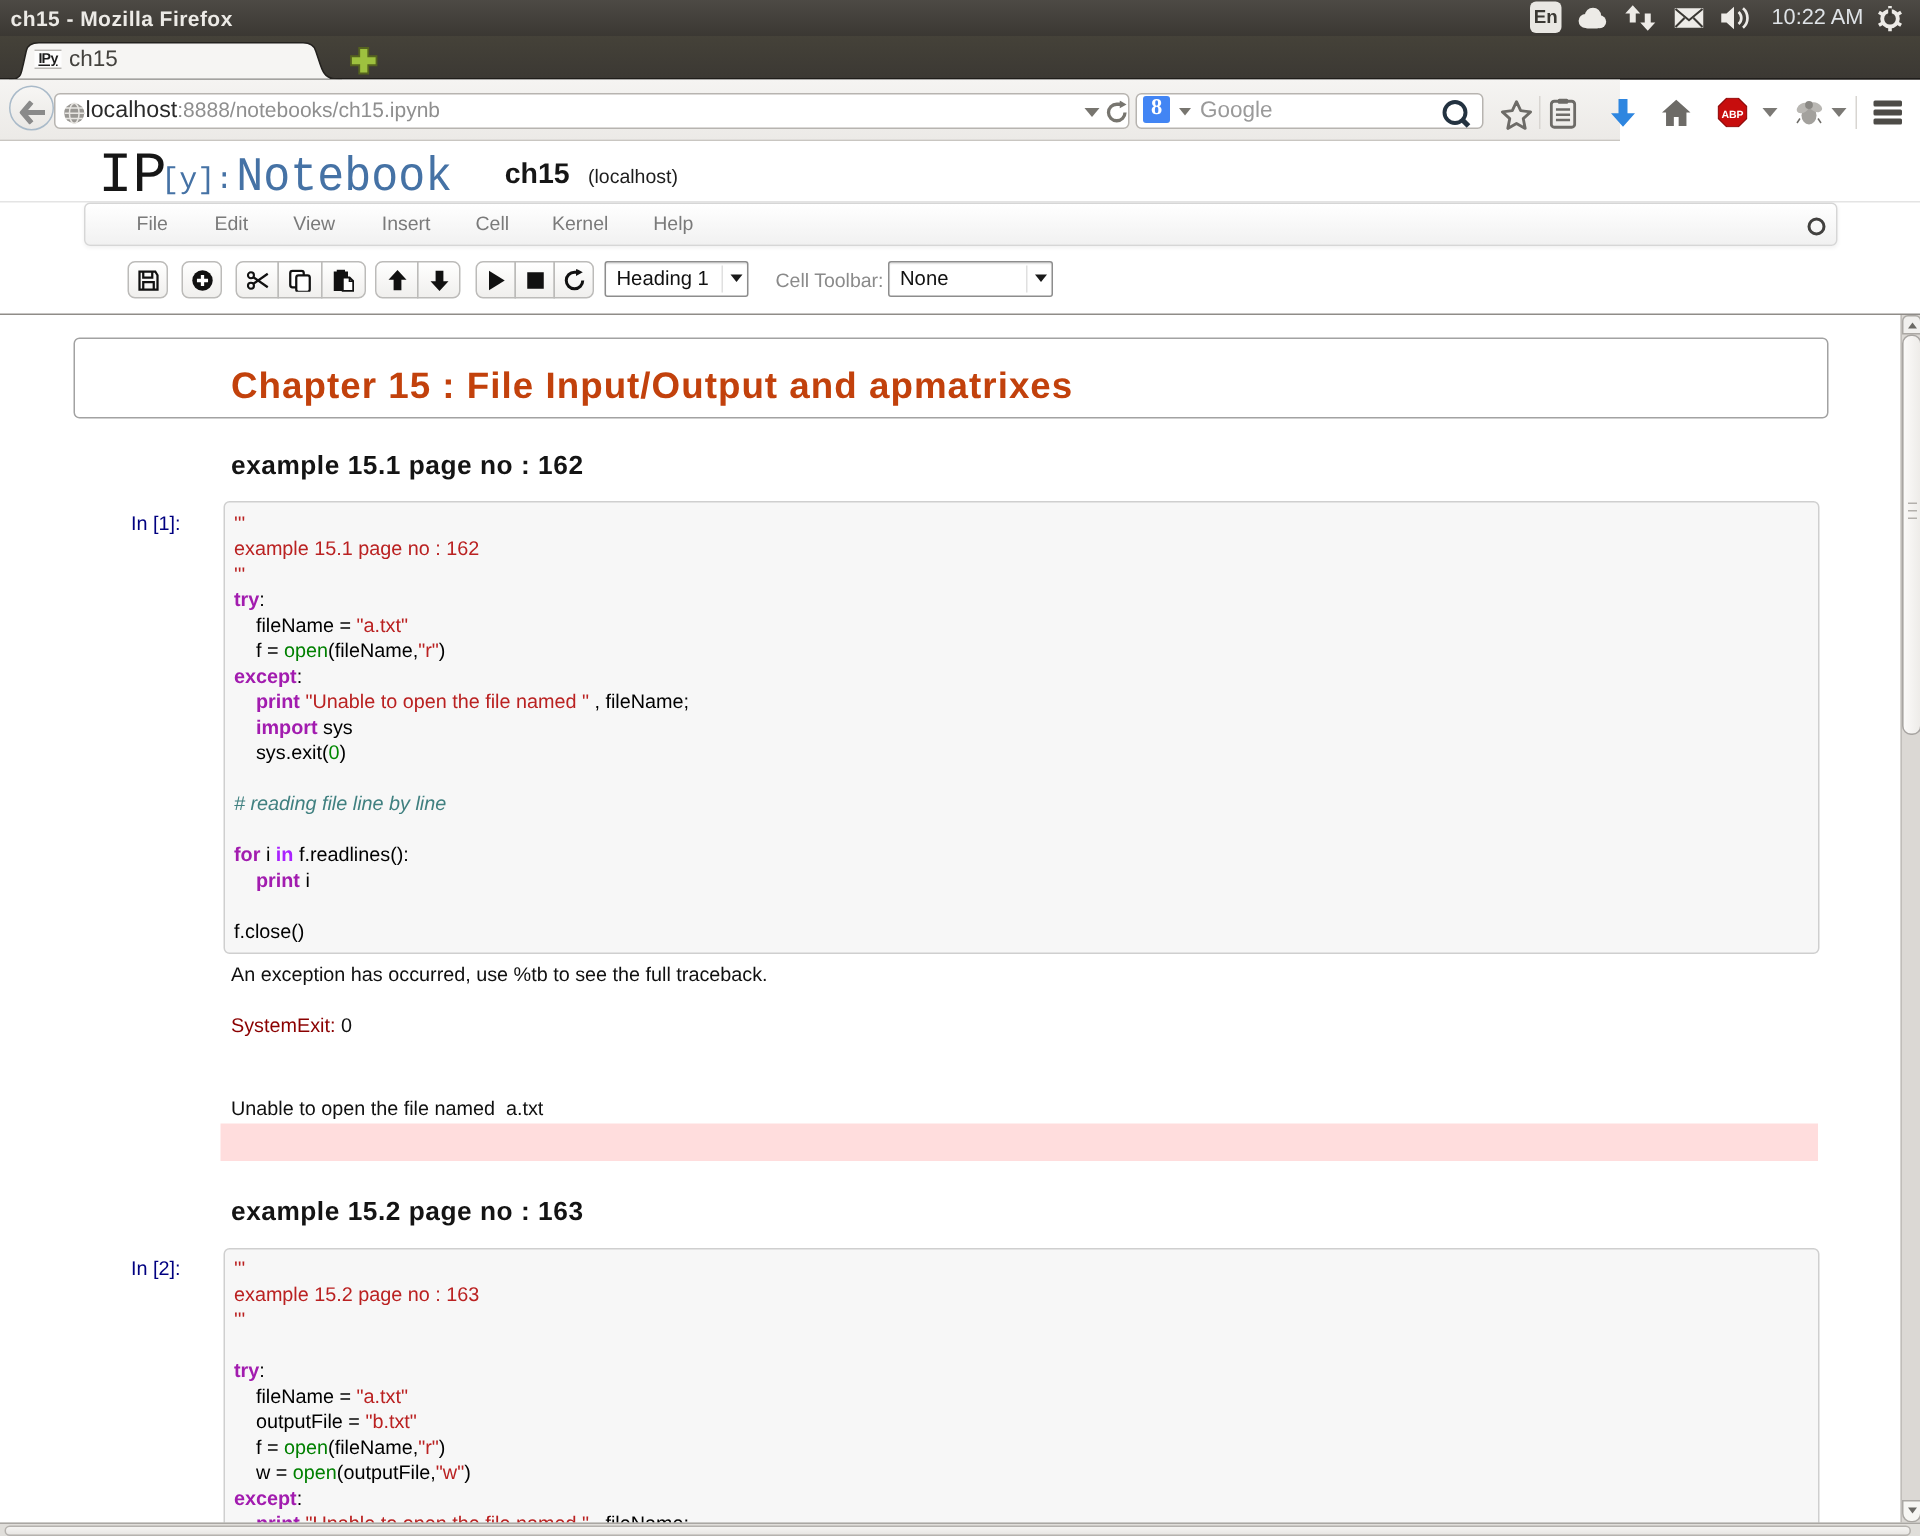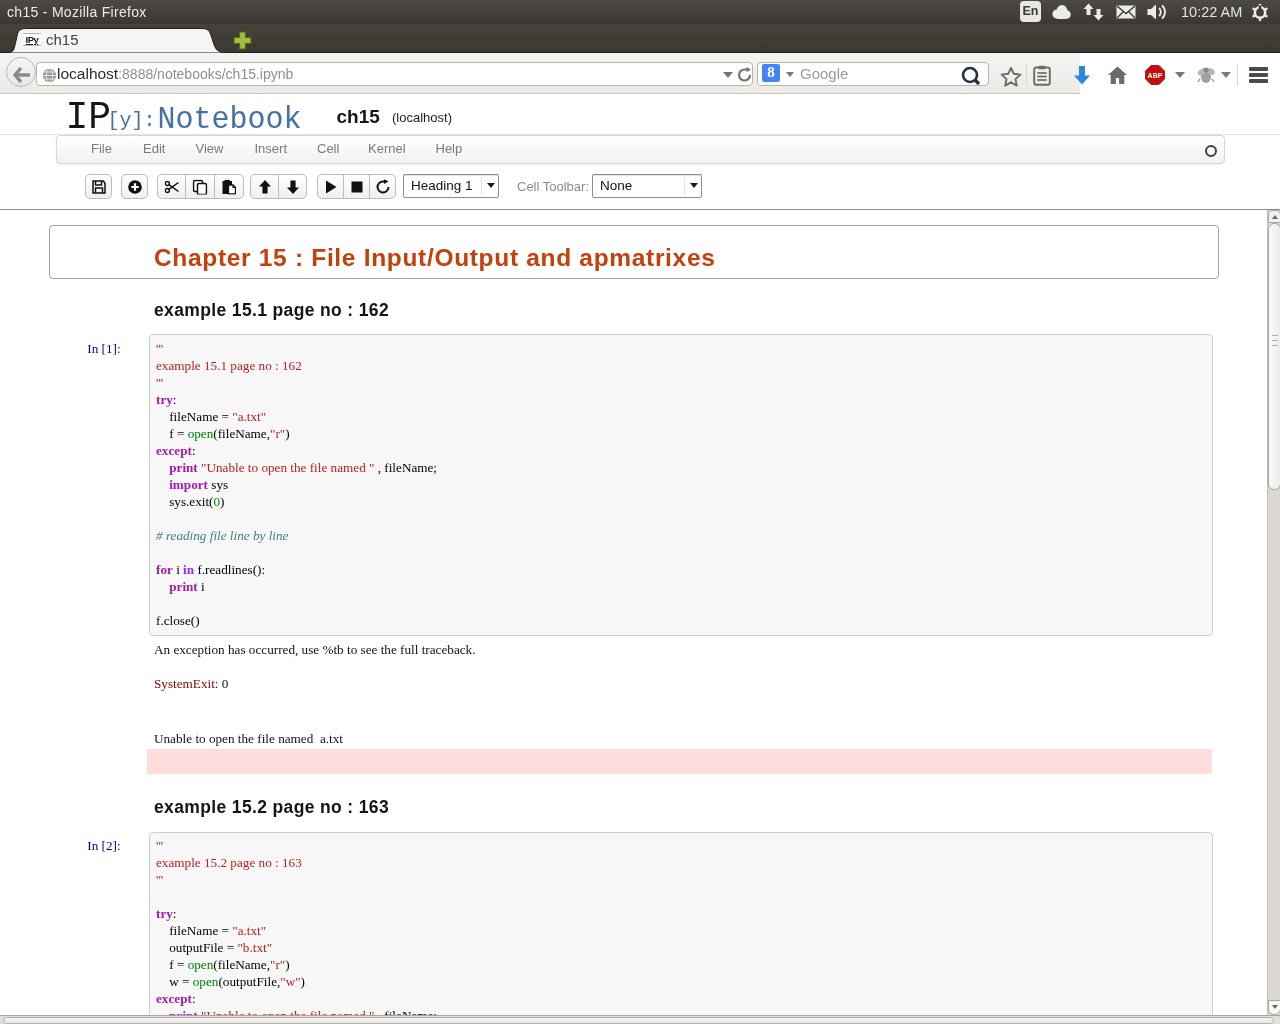--- a/index.html
+++ b/index.html
@@ -3,21 +3,21 @@
 <meta charset="utf-8">
 <style>
 * { margin:0; padding:0; box-sizing:border-box; }
 html,body { width:1280px; height:1024px; overflow:hidden; background:#fff;
   font-family:"Liberation Sans", sans-serif; }
 #stage { position:absolute; top:0; left:0; width:1280px; height:1024px; overflow:hidden; }
 .abs { position:absolute; }
 
 #titlebar { top:0; left:0; width:1280px; height:24px;
   background:linear-gradient(#4d4a45,#3b3833); }
-#titletext { left:7px; top:4px; color:#eceae6; font-size:14px; font-weight:normal; letter-spacing:0.3px; }
+#titletext { left:7px; top:4px; color:#eceae6; font-size:14px; font-weight:bold; letter-spacing:0.3px; }
 
 #tabbar { top:24px; left:0; width:1280px; height:29px; background:linear-gradient(#454239,#3b3833); border-bottom:0; }
 #tabtitle { left:46px; top:7px; color:#43413d; font-size:15px; }
 #favicon { left:23px; top:9px; width:18px; height:13px; background:#fdfdfd;
   border-top:1px solid #b9b7b3; border-bottom:1px solid #b9b7b3;
   font-size:9.5px; font-weight:bold; color:#1c1c1c; text-align:center; line-height:11px;
   letter-spacing:-0.5px;text-decoration:underline;}
 
 #navbar { top:53px; left:0; width:1080px; height:41px;
   background:linear-gradient(#f5f4f2,#eceae7); border-bottom:1px solid #c9c6c1; }
@@ -63,21 +63,21 @@
 
 #nbarea { top:210px; left:0; width:1267px; height:805px; background:#fff; }
 #nbtopline { top:209px; left:0; width:1280px; height:1px; background:#8f8c88; }
 
 #h1cell { left:49px; top:14.5px; width:1170px; height:54px; border:1px solid #a2a2a2;
   border-radius:4px; }
 #h1text { left:154px; top:33.5px; font-size:24.5px; font-weight:bold; color:#c2410c;
   letter-spacing:0.68px; }
 .h3text { position:absolute; font-size:17.5px; font-weight:bold; color:#141414; left:154px; }
 
-.mono { font-family:Liberation Serif, serif; font-size:13.2px; line-height:17px;
+.mono { font-family:Liberation Sans, sans-serif; font-size:13.2px; line-height:17px;
   white-space:pre; }
 .prompt { position:absolute; color:#000080; }
 .codebox { position:absolute; left:149px; width:1064px; background:#f7f7f7;
   border:1px solid #cfcfcf; border-radius:4px; }
 .code { position:absolute; left:156px; }
 .k { color:#a21caf; font-weight:bold; }
 .b { color:#008000; }
 .s { color:#ba2121; }
 .c { color:#408080; font-style:italic; }
 .n { color:#008800; }

